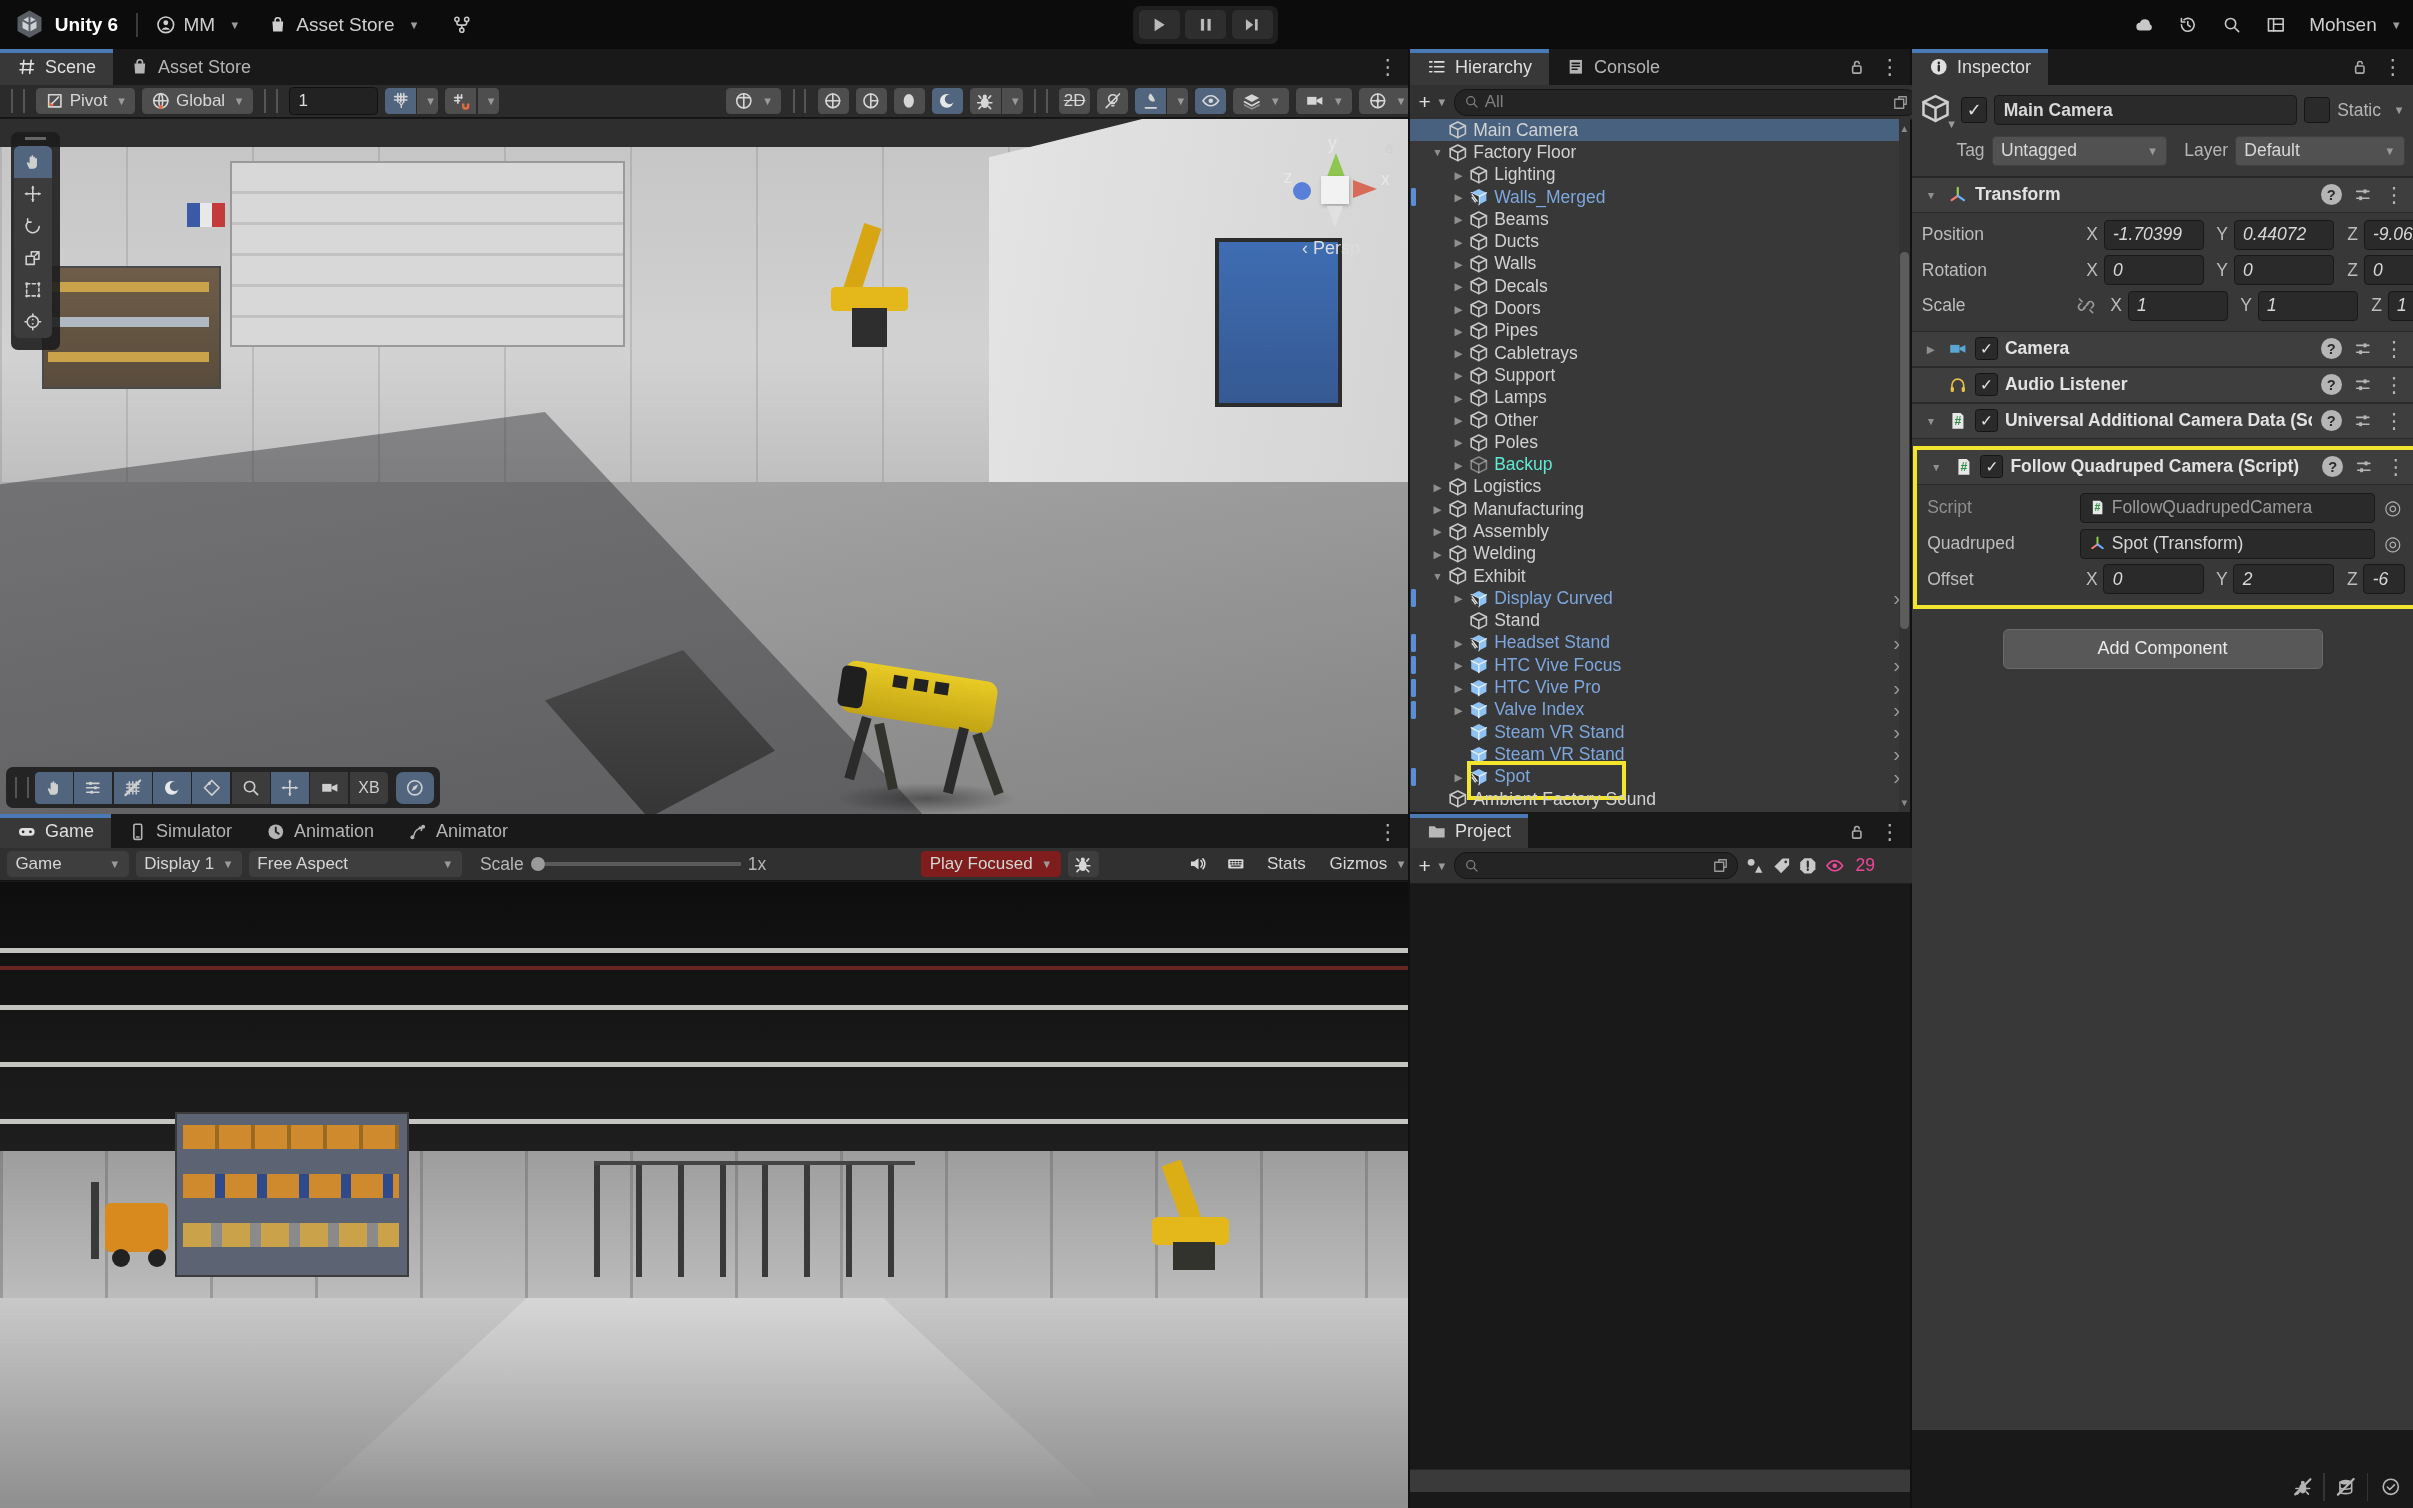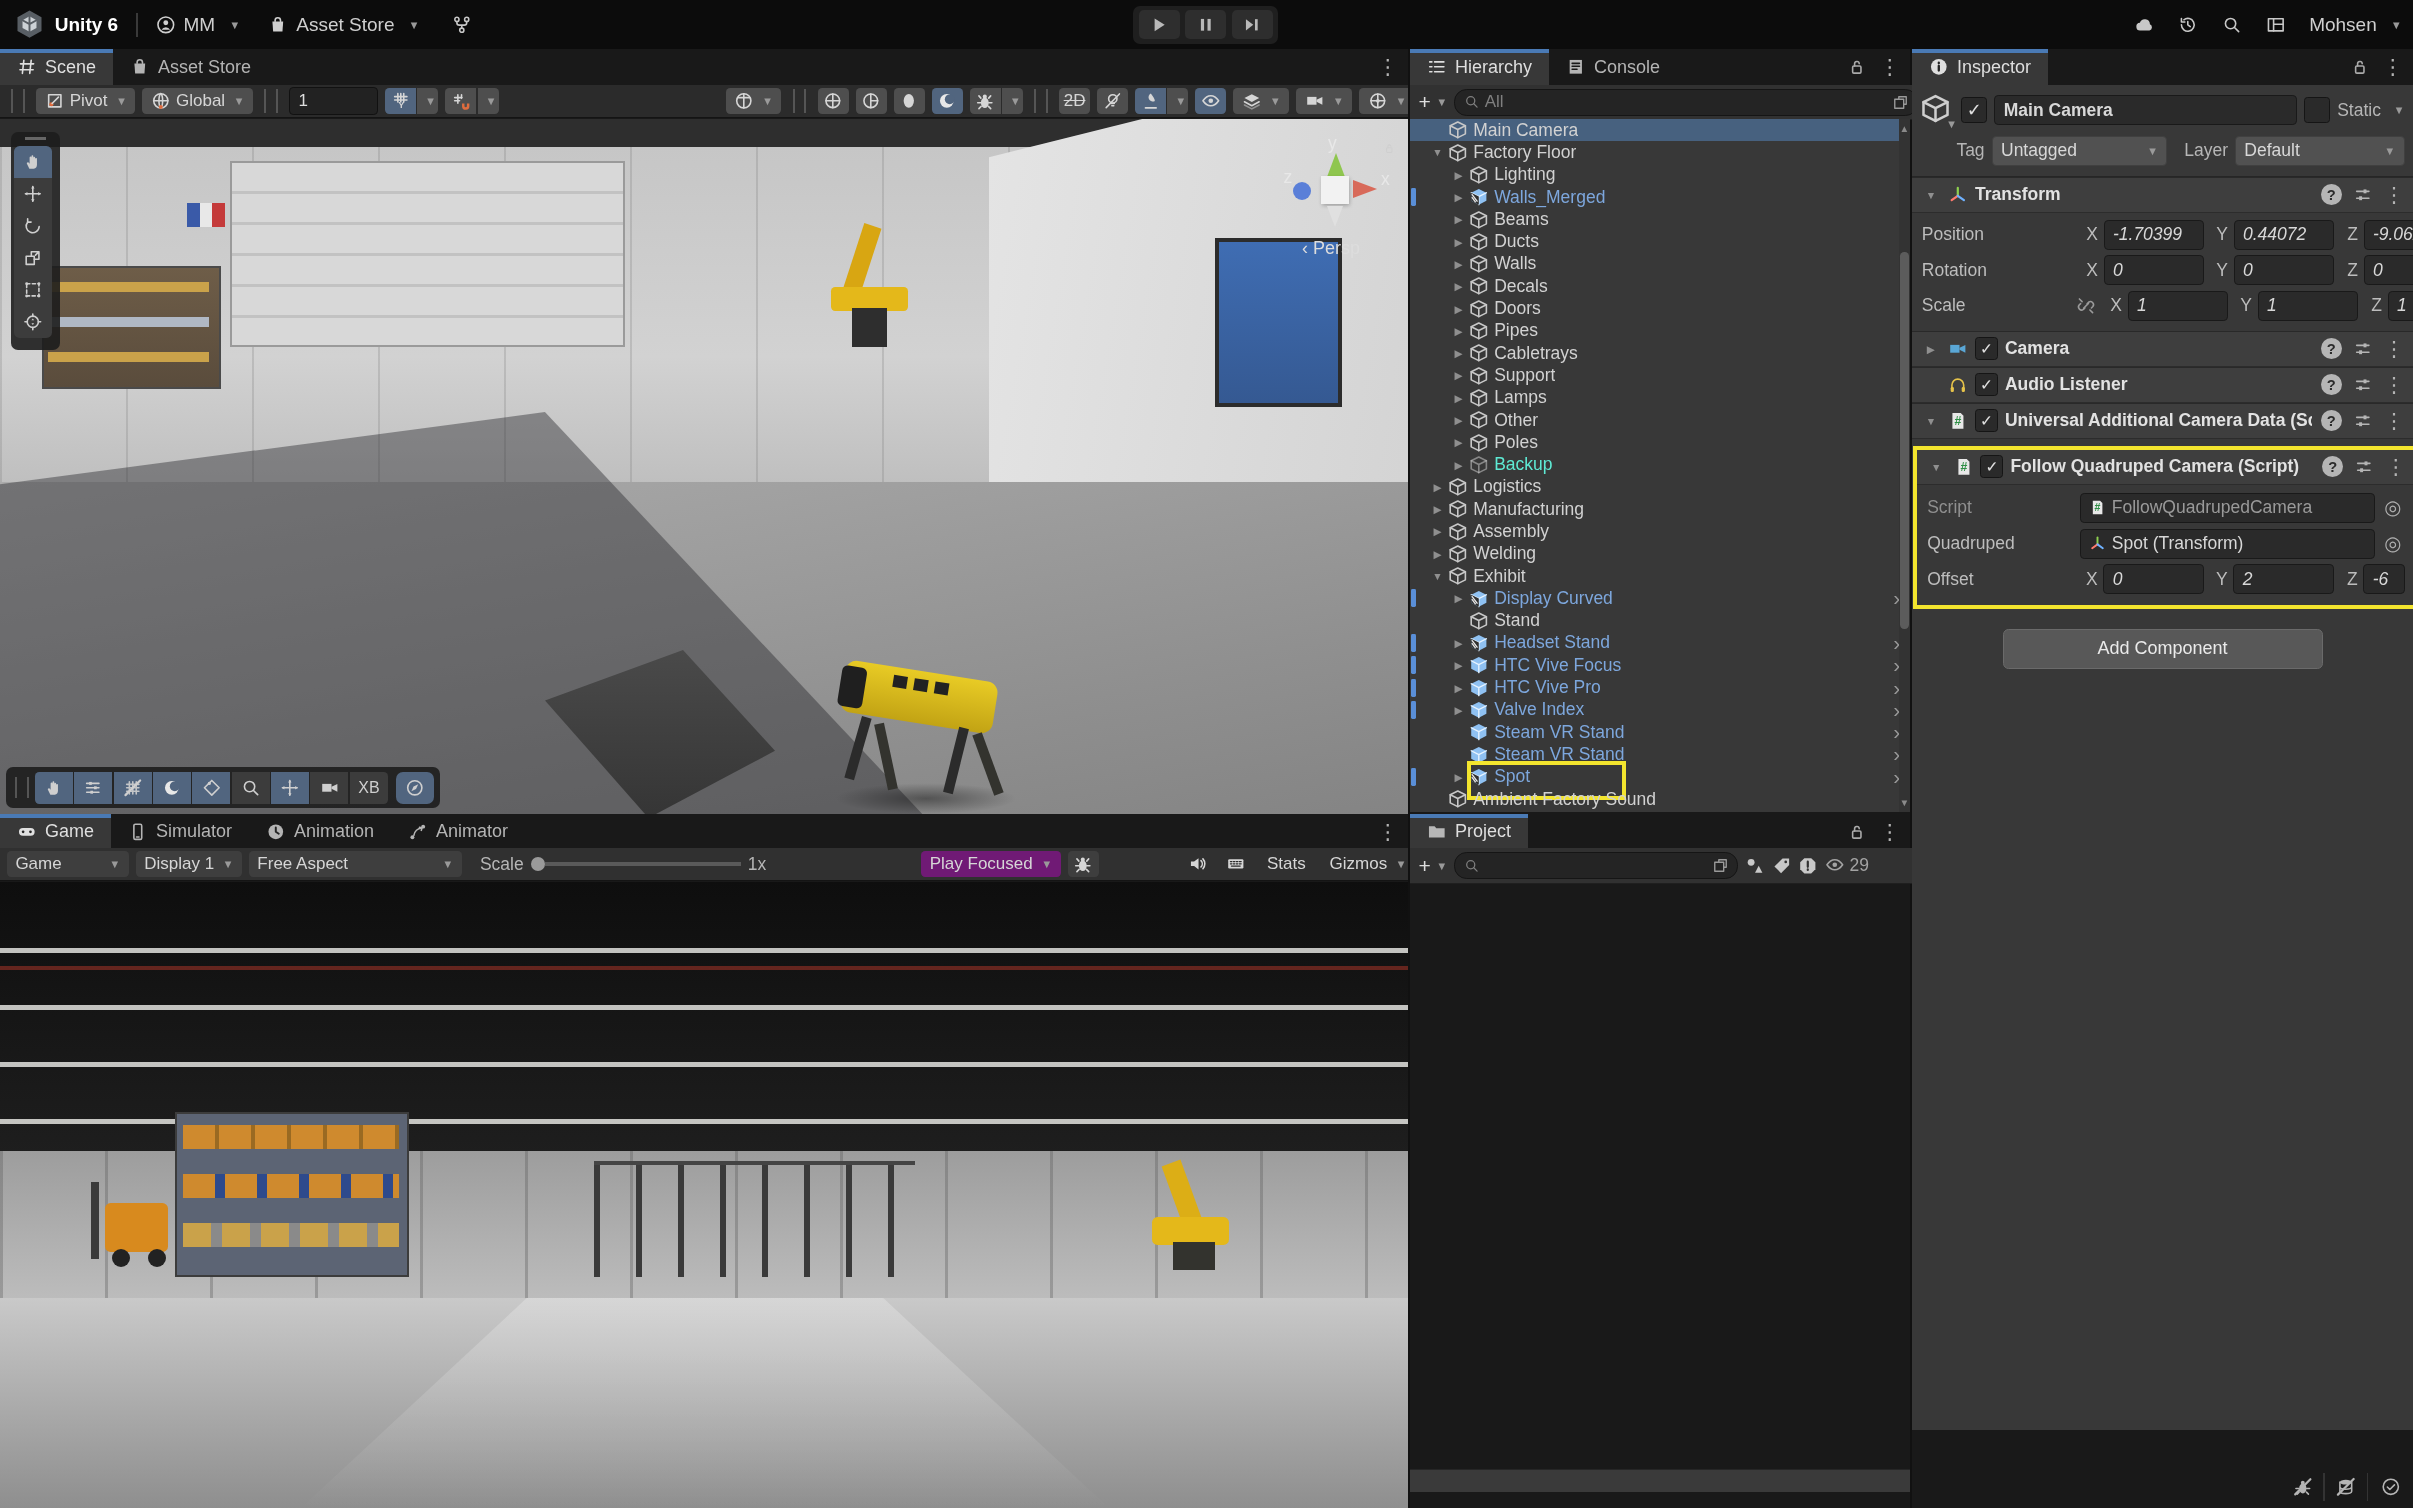--- a/index.html
+++ b/index.html
@@ -531,21 +531,21 @@
         <span>Free Aspect</span>
         <span class="dd">▼</span>
       </span>
     <span class="flabel" style="margin-left:11.2px">Scale</span>
     <span style="display:flex;align-items:center;width:210px">
       <span style="width:14px;height:14px;border-radius:50%;background:#9a9a9a"></span>
       <span style="flex:1;height:3.5px;background:#5a5a5a"></span>
     </span>
     <span class="flabel">1x</span>
     <span style="flex:1"></span>
-    <span class="tbtn" style="background:#701a75">
+    <span class="tbtn" style="background:#7f1d1d">
         <span>Play Focused</span>
         <span class="dd">▼</span>
       </span>
     <span class="tbtn sq" style="background:#3e3e3e">
         <span class="ic t"><svg viewBox="0 0 16 16" width="100%" height="100%" fill="none" stroke="currentColor" stroke-width="1.3" stroke-linecap="round" stroke-linejoin="round">
             <ellipse cx="8" cy="9.6" rx="3.2" ry="4.2" fill="currentColor" stroke="none"></ellipse>
             <circle cx="8" cy="4.6" r="1.7" fill="currentColor" stroke="none"></circle>
             <path d="M4.8 5.8 3.2 4M11.2 5.8 12.8 4M4.8 9.6H2.2M13.8 9.6h-2.6M5 12.6l-1.8 1.8M11 12.6l1.8 1.8"></path>
           </svg></span>
       </span>
@@ -950,21 +950,21 @@
           <path d="M8.2 13.6 11.2 8l3 5.6Z" fill="currentColor" stroke="none"></path>
         </svg></span>
     <span class="ic t"><svg viewBox="0 0 16 16" width="100%" height="100%" fill="none" stroke="currentColor" stroke-width="1.3" stroke-linecap="round" stroke-linejoin="round">
           <path d="M2 8.6 8.6 2H14v5.4L7.4 14Z" fill="currentColor" stroke="none"></path>
           <circle cx="11.2" cy="4.8" r="1.1" fill="#313131" stroke="none"></circle>
         </svg></span>
     <span class="ic t"><svg viewBox="0 0 16 16" width="100%" height="100%" fill="none" stroke="currentColor" stroke-width="1.3" stroke-linecap="round" stroke-linejoin="round">
           <path d="M5.2 1.8h5.6L14.2 5.2v5.6l-3.4 3.4H5.2L1.8 10.8V5.2Z" fill="currentColor" stroke="none"></path>
           <path d="M8 4.6v4.2M8 11v.4" stroke="#313131" stroke-width="1.8"></path>
         </svg></span>
-    <span style="display:flex;align-items:flex-start;gap:5px;color:#a3a3a3">
+    <span style="display:flex;align-items:flex-end;gap:11px;color:#ec4899">
       <span class="ic t"><svg viewBox="0 0 16 16" width="100%" height="100%" fill="none" stroke="currentColor" stroke-width="1.3" stroke-linecap="round" stroke-linejoin="round">
             <path d="M1.6 8S4.4 3.9 8 3.9 14.4 8 14.4 8 11.6 12.1 8 12.1 1.6 8 1.6 8Z"></path>
             <circle cx="8" cy="8" r="1.9" fill="currentColor" stroke="none"></circle>
           </svg></span>
       <span>29</span>
     </span>
   </div>
 
   <div class="abs" style="left:1410px;top:1469px;width:500px;height:22.3px;background:#3a3a3a;border-top:1.4px solid #262626"></div>
   <div class="abs" style="left:1410px;top:1492px;width:500px;height:16px;background:#191919"></div>

